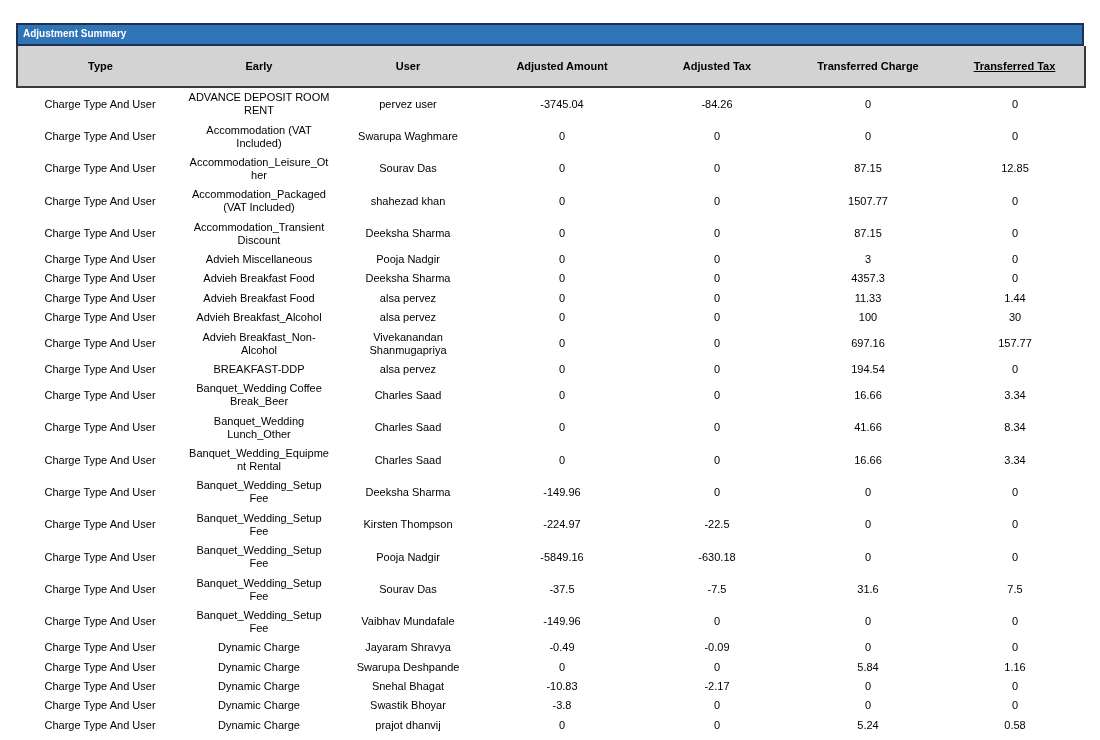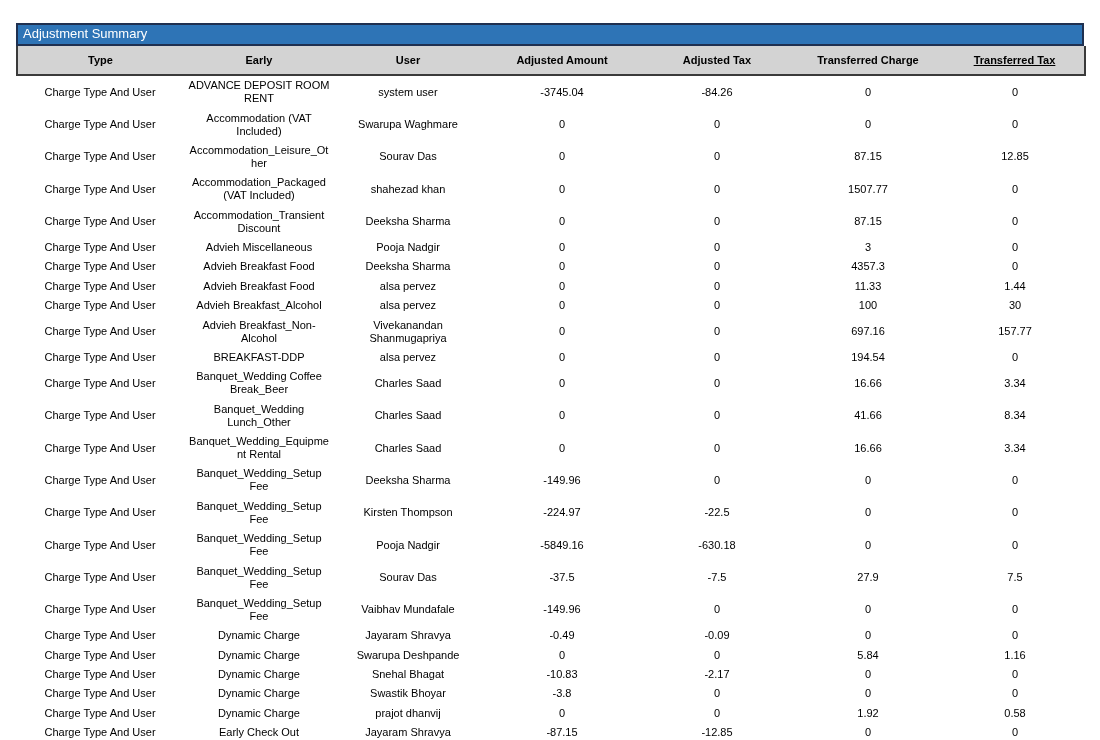--- a/index.html
+++ b/index.html
@@ -16,38 +16,38 @@
     position: absolute;
     left: 16px;
     top: 23px;
     width: 1068px;
   }
   .title-bar {
     box-sizing: border-box;
     background: var(--title-bar-bg, #2E74B6);
     border: 2px solid var(--border-dark, #1F3050);
     color: var(--title-text, #fff);
-    font-size: 13px;
-    font-weight: 400;
+    font-size: 10px;
+    font-weight: 700;
     padding: 2px 20px 3px 5px;
     line-height: 14px;
   }
   table.summary {
     width: 100%;
     border-collapse: collapse;
     table-layout: fixed;
   }
   thead th {
     box-sizing: border-box;
     background: var(--header-bg, #D3D3D3);
     font-size: 11px;
     font-weight: 700;
     text-align: center;
     vertical-align: middle;
-    padding: 8px 2px;
+    padding: 14px 2px;
     border-bottom: 2px solid var(--header-border, #3A3A3A);
     color: #000;
   }
   thead th:first-child  { border-left: 2px solid var(--header-border, #3A3A3A); }
   thead th:last-child   { border-right: 2px solid var(--header-border, #3A3A3A); text-decoration: underline; }
   tbody td {
     font-size: 11px;
     line-height: 13px;
     text-align: center;
     vertical-align: middle;
@@ -89,21 +89,21 @@
         <th>Adjusted Amount</th>
         <th>Adjusted Tax</th>
         <th>Transferred Charge</th>
         <th>Transferred Tax</th>
       </tr>
     </thead>
     <tbody id="report-body">
         <tr>
           <td>Charge Type And User</td>
           <td>ADVANCE DEPOSIT ROOM RENT</td>
-          <td>system user</td>
+          <td>pervez user</td>
           <td>-3745.04</td>
           <td>-84.26</td>
           <td>0</td>
           <td>0</td>
         </tr>
         <tr>
           <td>Charge Type And User</td>
           <td>Accommodation (VAT Included)</td>
           <td>Swarupa Waghmare</td>
           <td>0</td>
@@ -245,21 +245,21 @@
           <td>-630.18</td>
           <td>0</td>
           <td>0</td>
         </tr>
         <tr>
           <td>Charge Type And User</td>
           <td>Banquet_Wedding_Setup Fee</td>
           <td>Sourav Das</td>
           <td>-37.5</td>
           <td>-7.5</td>
-          <td>27.9</td>
+          <td>31.6</td>
           <td>7.5</td>
         </tr>
         <tr>
           <td>Charge Type And User</td>
           <td>Banquet_Wedding_Setup Fee</td>
           <td>Vaibhav Mundafale</td>
           <td>-149.96</td>
           <td>0</td>
           <td>0</td>
           <td>0</td>
@@ -299,21 +299,21 @@
           <td>0</td>
           <td>0</td>
           <td>0</td>
         </tr>
         <tr>
           <td>Charge Type And User</td>
           <td>Dynamic Charge</td>
           <td>prajot dhanvij</td>
           <td>0</td>
           <td>0</td>
-          <td>1.92</td>
+          <td>5.24</td>
           <td>0.58</td>
         </tr>
         <tr>
           <td>Charge Type And User</td>
           <td>Early Check Out</td>
           <td>Jayaram Shravya</td>
           <td>-87.15</td>
           <td>-12.85</td>
           <td>0</td>
           <td>0</td>

